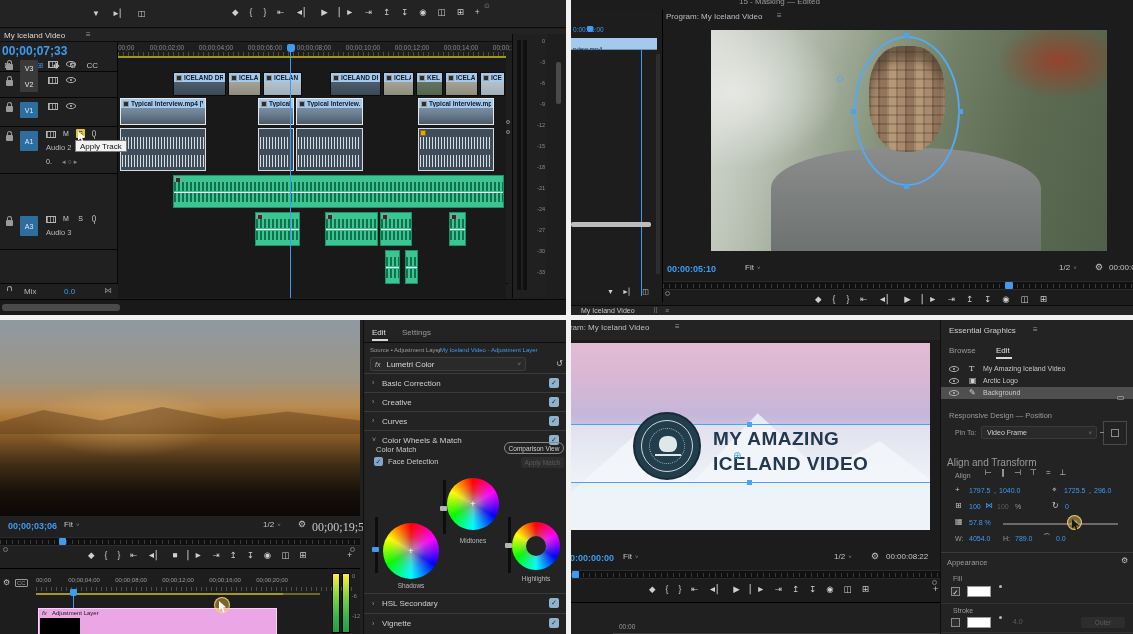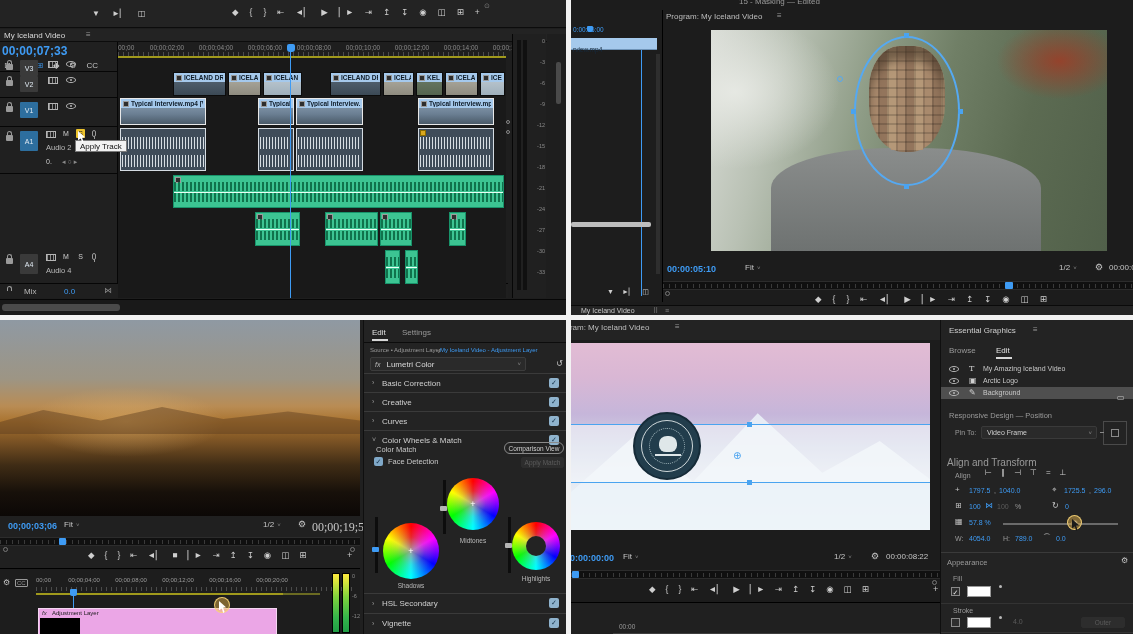--- a/index.html
+++ b/index.html
@@ -117,28 +117,28 @@
           <div class="lock" style="position: absolute; left: 6px; top: 8px;"></div>
           <div class="trackbox on" style="position: absolute; left: 20px; top: 4px; width: 18px; height: 20px;">A1</div>
           <div class="film" style="position: absolute; left: 46px; top: 4px;"></div>
           <span style="position: absolute; left: 63px; top: 3px; font-size: 7px; color: rgb(207, 207, 207);">M</span>
           <span style="position: absolute; left: 76px; top: 2px; width: 9px; height: 9px; text-align: center; font-size: 7px; line-height: 9px; background: rgb(237, 195, 44); color: rgb(34, 34, 34); border-radius: 1px;">S</span>
           <div class="mic" style="position: absolute; left: 92px; top: 3px;"></div>
           <span style="position: absolute; left: 46px; top: 16px; font-size: 7.5px; color: rgb(185, 185, 185);">Audio 2</span>
           <span style="position: absolute; left: 46px; top: 31px; font-size: 7px; color: rgb(207, 207, 207);">0.</span>
           <span style="position: absolute; left: 62px; top: 31px; font-size: 7px; color: rgb(138, 138, 138);">◂ ○ ▸</span>
         </div>
-        <div style="position: absolute; left: 0px; top: 174px; width: 118px; height: 34px; border-bottom: 1px solid rgb(6, 6, 6);">
+        <div style="position: absolute; left: 0px; top: 136px; width: 118px; height: 38px; border-bottom: 1px solid rgb(6, 6, 6);">
           <div class="lock" style="position: absolute; left: 6px; top: 8px;"></div>
-          <div class="trackbox" style="position: absolute; left: 20px; top: 4px; width: 18px; height: 20px;">A4</div>
+          <div class="trackbox on" style="position: absolute; left: 20px; top: 4px; width: 18px; height: 20px;">A3</div>
           <div class="film" style="position: absolute; left: 46px; top: 4px;"></div>
           <span style="position: absolute; left: 63px; top: 3px; font-size: 7px; color: rgb(207, 207, 207);">M</span>
           <span style="position: absolute; left: 76px; top: 2px; width: 9px; height: 9px; text-align: center; font-size: 7px; line-height: 9px; color: rgb(207, 207, 207);">S</span>
           <div class="mic" style="position: absolute; left: 92px; top: 3px;"></div>
-          <span style="position: absolute; left: 46px; top: 16px; font-size: 7.5px; color: rgb(185, 185, 185);">Audio 4</span>
+          <span style="position: absolute; left: 46px; top: 16px; font-size: 7.5px; color: rgb(185, 185, 185);">Audio 3</span>
         </div>
       </div>
 
     <div class="a" style="left:0;top:283px;width:508px;height:15px;background:#1f1f1f;border-top:1px solid #060606;">
       <span class="lock a" style="left:6px;top:6px;"></span>
       <span class="a" style="left:24px;top:3px;font-size:8px;color:#b9b9b9;">Mix</span>
       <span class="a b" style="left:64px;top:3px;font-size:8px;">0.0</span>
       <span class="a ic" style="left:104px;top:3px;font-size:8px;color:#8a8a8a;">⋈</span>
     </div>
 
@@ -576,20 +576,24 @@
       <div class="blue-sq" style="left:176px;top:79px;"></div>
       <div class="blue-sq" style="left:176px;top:137px;"></div>
 
       <div class="a" style="left:62px;top:69px;width:68px;height:68px;border-radius:50%;background:#223d4c;border:2px solid #162b38;">
         <div class="a" style="left:6px;top:6px;width:52px;height:52px;border-radius:50%;border:1px solid #cfd8da;"></div>
         <div class="a" style="left:14px;top:14px;width:36px;height:36px;border-radius:50%;border:1px dotted #9fb4ba;"></div>
         <div class="a" style="left:24px;top:22px;width:18px;height:16px;background:#dfe7e9;border-radius:45% 45% 40% 40%;"></div>
         <div class="a" style="left:20px;top:40px;width:26px;height:2px;background:#dfe7e9;"></div>
       </div>
 
+      <div class="a" style="left:142px;top:83px;font-size:19px;font-weight:bold;color:#22384e;letter-spacing:.5px;line-height:25px;">
+        <div>MY AMAZING</div>
+        <div>ICELAND VIDEO</div>
+      </div>
       <span class="a" style="left:162px;top:107px;color:#4aa3f0;font-size:10px;">⊕</span>
     </div>
 
     <div class="a" style="left:0;top:233px;width:46px;height:12px;overflow:hidden;">
       <span class="a tcode" style="left:-6px;top:0;font-size:9px;">00:00:00:00</span>
     </div>
     <span class="a f" style="left:52px;top:233px;">
         <span class="ic" style="font-size:8px;">Fit</span>
         <span class="chev">˅</span>
       </span>

